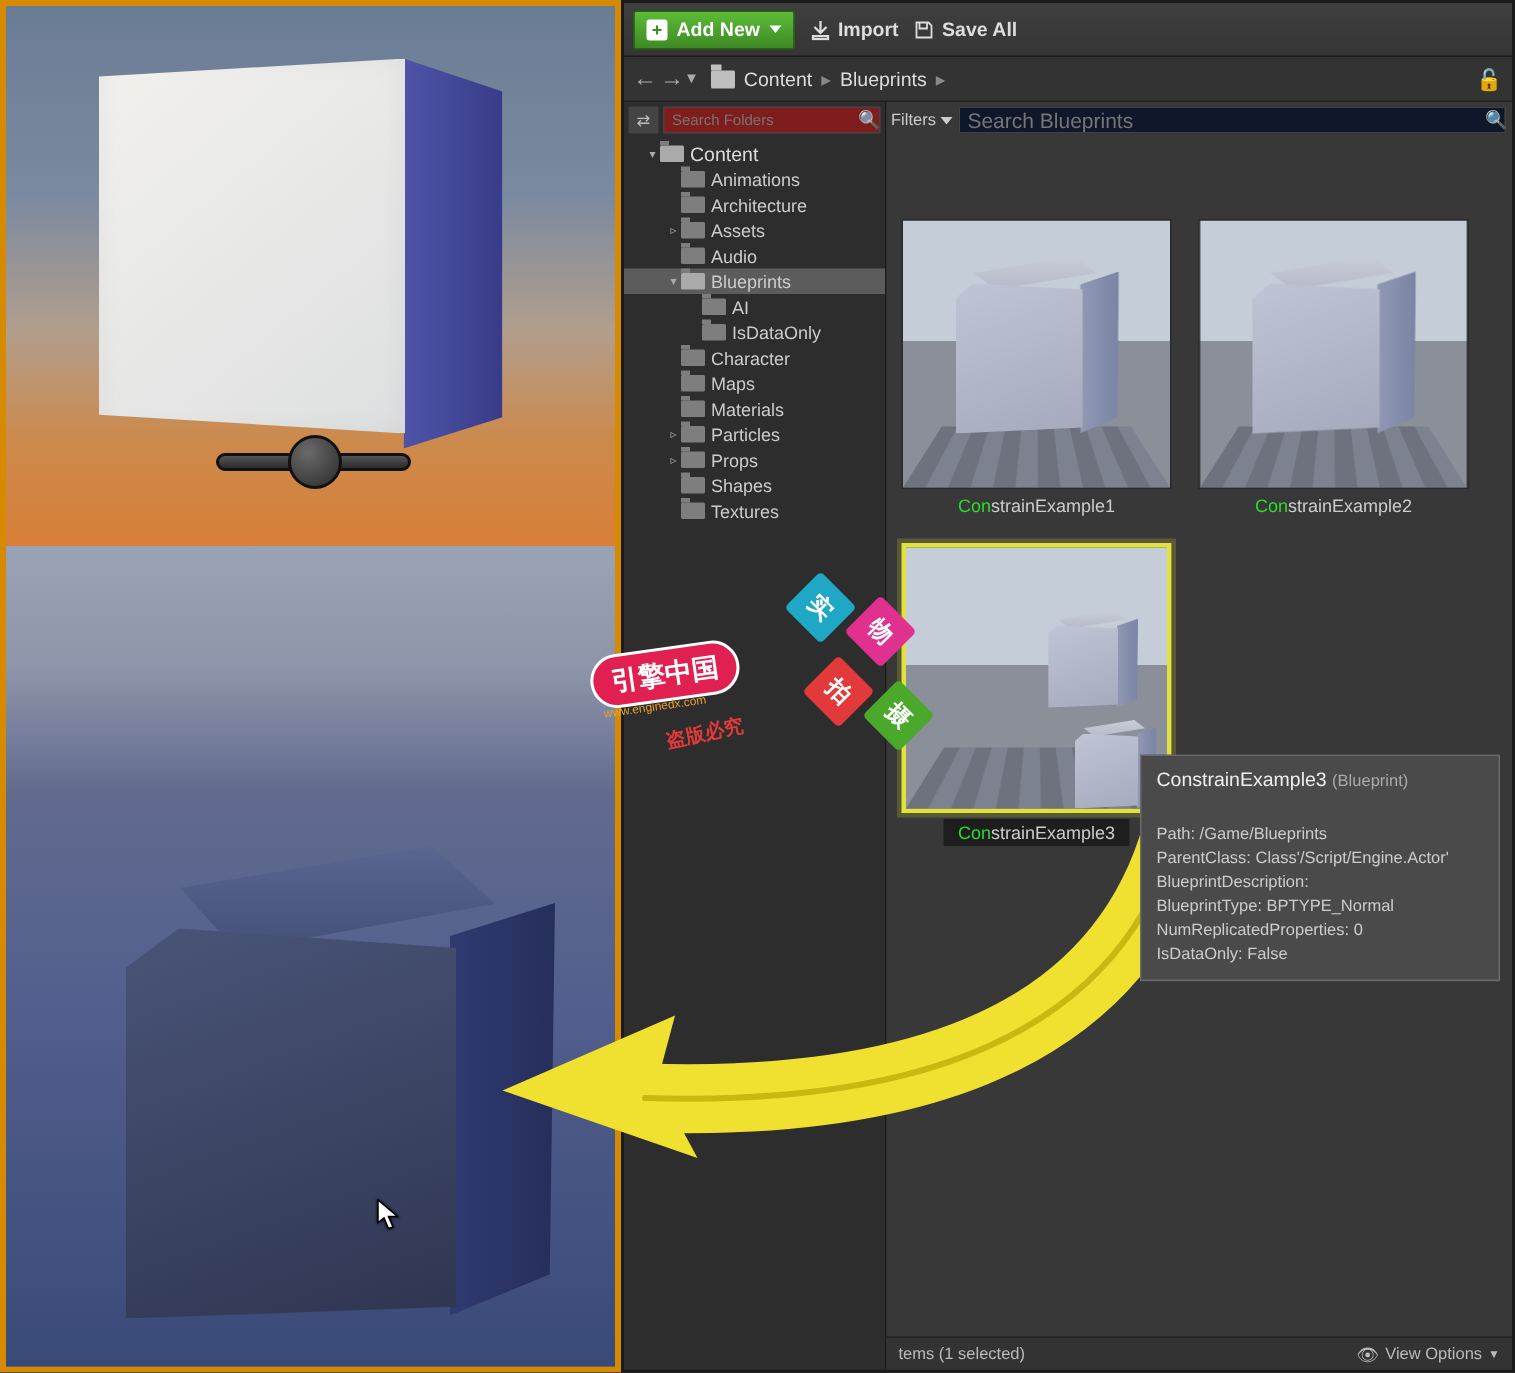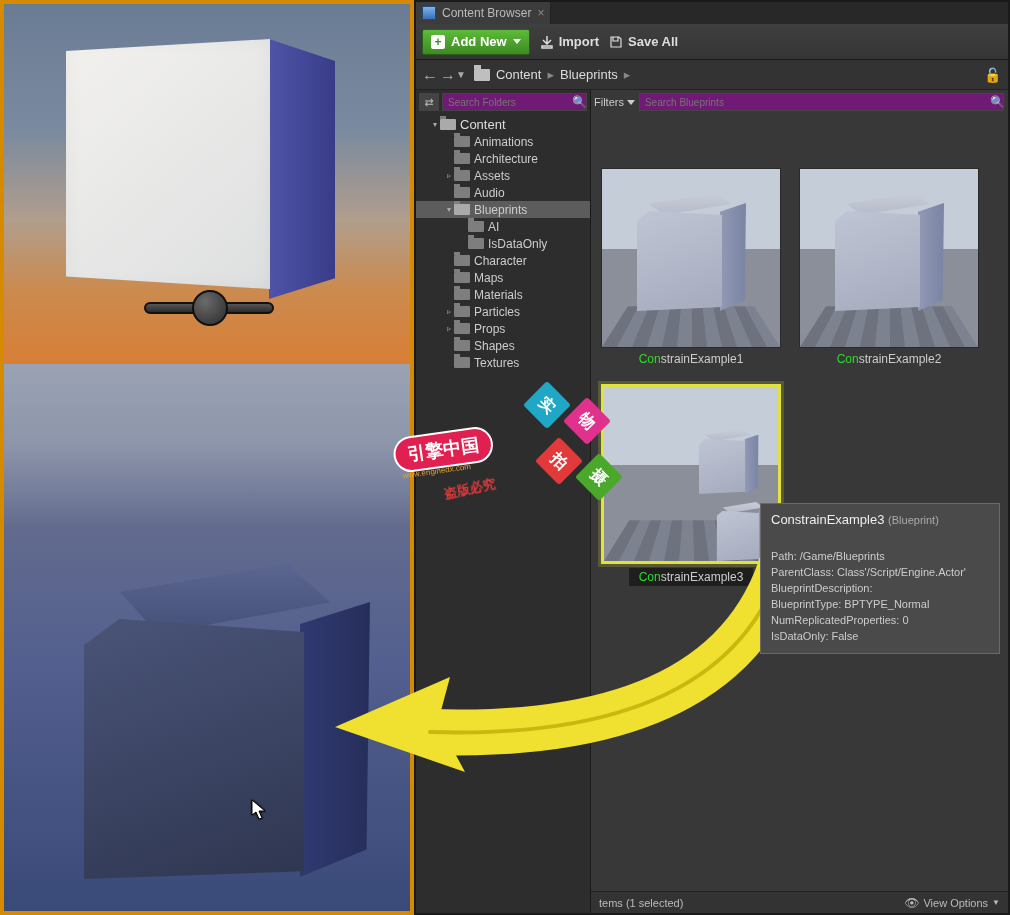--- a/index.html
+++ b/index.html
@@ -106,21 +106,21 @@
   .body { flex: 1; display: flex; min-height: 0; }
 
   
   .tree {
     width: 175px; background: #2d2d2d; border-right: 1px solid #1a1a1a;
     display: flex; flex-direction: column;
   }
   .search-row { height: 24px; display: flex; align-items: center; padding: 3px; gap: 3px; }
   .search-row .opt { width: 20px; height: 18px; background: #444; display: flex; align-items: center; justify-content: center; color: #bbb; font-size: 11px; cursor: pointer; }
   .search-row input {
-    flex: 1; height: 18px; background: #701a75; border: 1px solid #444; color: #999;
+    flex: 1; height: 18px; background: #7f1d1d; border: 1px solid #444; color: #999;
     padding: 0 5px; font-size: 10px;
   }
   .search-row .mag { color: #888; font-size: 12px; margin-left: -18px; pointer-events: none; }
   .tree-body { flex: 1; overflow: hidden; padding-top: 2px; }
   .node {
     height: 17px; display: flex; align-items: center; color: #ccc; font-size: 12px;
     cursor: pointer; white-space: nowrap;
   }
   .node .exp { width: 10px; text-align: center; color: #aaa; font-size: 8px; }
   .node .fic { width: 16px; height: 11px; background: #7e7e7e; margin-right: 4px; position: relative; border-radius: 1px; }
@@ -131,22 +131,22 @@
   .ind1 { padding-left: 14px; } .ind2 { padding-left: 28px; } .ind3 { padding-left: 42px; }
 
   
   .grid {
     flex: 1; background: #383838; display: flex; flex-direction: column; gap: 44px;
   }
   .grid-head { height: 24px; display: flex; align-items: center; padding: 3px; gap: 4px; }
   .filters { color: #ccc; font-size: 11px; display: flex; align-items: center; gap: 3px; cursor: pointer; }
   .filters .caret { width:0; height:0; border-left:4px solid transparent; border-right:4px solid transparent; border-top:5px solid #ccc; }
   .grid-head input {
-    flex: 1; height: 18px; background: #701a75; border: 1px solid #444; color: #999;
-    padding: 0 5px; font-size: 10px;
+    flex: 1; height: 18px; background: #0f172a; border: 1px solid #444; color: #999;
+    padding: 0 5px; font-size: 14px;
   }
   .assets { flex: 1; padding: 10px; display: flex; flex-wrap: wrap; gap: 18px; align-content: flex-start; position: relative; }
   .asset { width: 180px; display: flex; flex-direction: column; align-items: center; cursor: pointer; }
   .thumb {
     width: 180px; height: 180px; background: linear-gradient(to bottom, #c5cdd8 45%, #8a8f99 45% 100%);
     border: 1px solid #2a2a2a; position: relative; overflow: hidden;
   }
   .thumb .floor {
     position: absolute; bottom: 0; left: 0; right: 0; height: 100px;
     background:
@@ -235,27 +235,20 @@
       <div class="front"></div>
   </div>
   <div class="cursor">
     <svg viewBox="0 0 16 22">
         <path d="M1 1 L1 16 L5 13 L8 20 L11 19 L8 12 L14 12 Z" fill="#fff" stroke="#000"></path>
       </svg>
   </div>
 </div>
 
 <div class="browser">
-  <div class="tabbar">
-    <div class="tab">
-      <div class="tabicon"></div>
-      <span>Content Browser</span>
-      <span class="x">×</span>
-    </div>
-  </div>
 
   <div class="toolbar">
     <div class="btn-addnew">
       <div class="plus">+</div>
       <span>Add New</span>
       <div class="caret"></div>
     </div>
     <div class="tb-btn">
       <svg class="ic" viewBox="0 0 14 14">
           <path d="M7 1 L7 8 M3 5 L7 9 L11 5 M2 11 H12 V13 H2 Z" stroke="#ddd" stroke-width="1.5" fill="none"></path>

